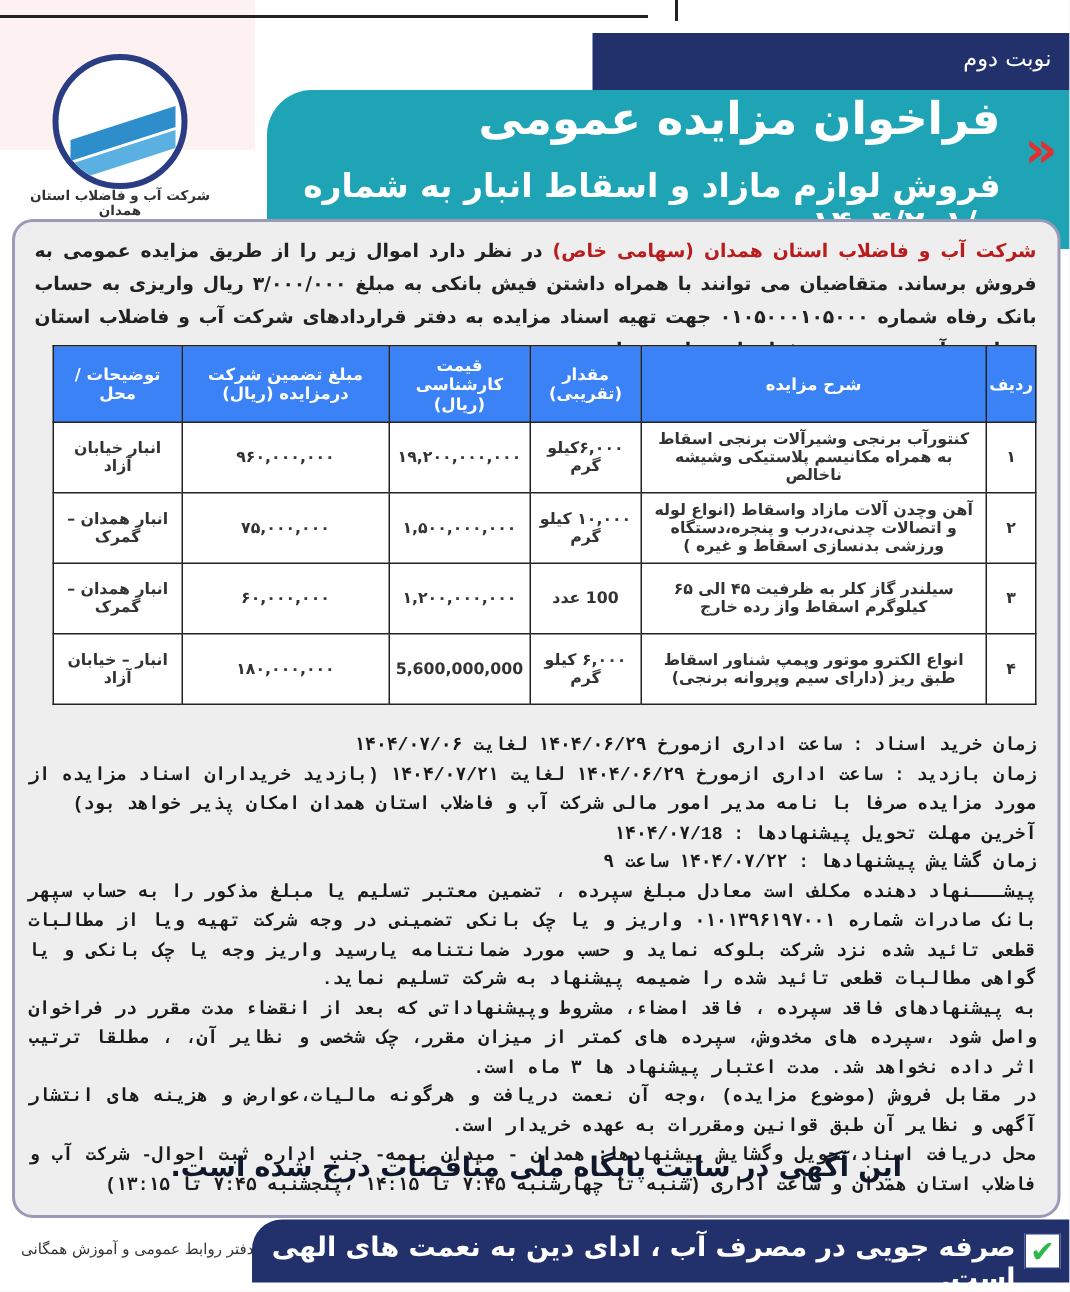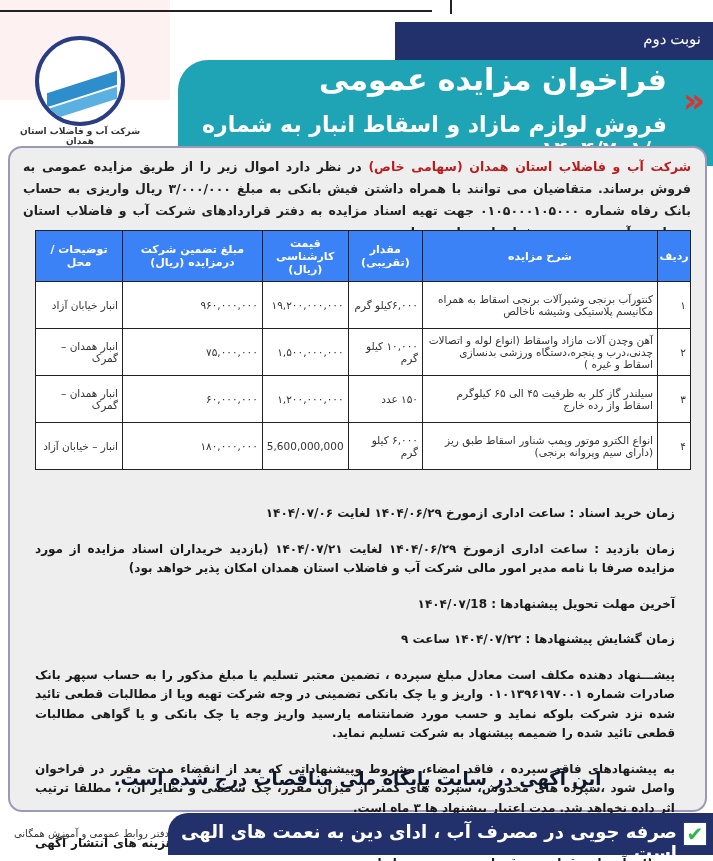--- a/index.html
+++ b/index.html
@@ -1,38 +1,38 @@
 <!DOCTYPE html>
 <html><head>
 <meta charset="utf-8">
 <style>
   html, body { margin:0; padding:0; }
   body { width:713px; height:861px; background:#ffffff; font-family:"DejaVu Sans", sans-serif; position:relative; overflow:hidden; direction:rtl; }
   .topline { position:absolute; left:0; top:10px; width:432px; height:2px; background:#222; }
   .topvline { position:absolute; left:450px; top:0; width:2px; height:14px; background:#222; }
   .wm-red { position:absolute; left:0; top:0; width:170px; height:100px; background:#fde7ea; opacity:.6; }
   .header { position:absolute; left:0; top:22px; width:713px; height:122px; }
-  .nobat-bar { position:absolute; left:395px; top:0; width:318px; height:38px; background:#22306b;font-family:Liberation Serif, serif; }
+  .nobat-bar { position:absolute; left:395px; top:0; width:318px; height:38px; background:#22306b; }
   .nobat { position:absolute; right:12px; top:8px; color:#fff; font-size:15px; }
   .teal { position:absolute; left:178px; top:38px; width:535px; height:106px; background:#1ea4b5; border-top-left-radius:30px; }
   .title-main { position:absolute; right:46px; top:2px; color:#fff; font-size:30px; font-weight:bold; }
   .title-sub { position:absolute; right:46px; top:52px; color:#fff; font-size:22px; font-weight:bold; }
   .chev { position:absolute; right:8px; top:20px; color:#e03030; font-size:34px; font-weight:bold; }
   .logo { position:absolute; left:35px; top:14px; width:82px; height:82px; border-radius:50%; border:4px solid #2a3d84; background:#fff; overflow:hidden; }
   .logo .w1 { position:absolute; left:8px; top:42px; width:70px; height:14px; background:#2d8ecb; transform:skewY(-18deg); }
   .logo .w2 { position:absolute; left:8px; top:58px; width:70px; height:12px; background:#5ab0e0; transform:skewY(-18deg); }
   .logo-text { position:absolute; left:20px; top:104px; width:120px; font-size:9px; color:#333; text-align:center; font-weight:bold; }
   .box { position:absolute; left:8px; top:146px; width:695px; height:662px; background:#eeeeee; border:2px solid #9a9ab8; border-radius:14px; }
   .intro { position:absolute; right:14px; top:8px; width:668px; font-size:12.5px; line-height:22px; font-weight:bold; color:#222; text-align:justify; }
   .intro .red { color:#b91c1c; }
   table.tbl { position:absolute; left:25px; top:82px; width:656px; border-collapse:collapse; background:#fff; font-size:10.5px; }
   .tbl th { background:#3b82f6; color:#fff; font-weight:bold; border:1px solid #222; height:48px; font-size:11px; }
-  .tbl td { border:1px solid #222; color:#333; height:46px; padding:0 4px; }
+  .tbl td { border:1px solid #222; text-align:center; color:#333; height:46px; padding:0 4px;font-weight:bold; }
   .notes { position:absolute; right:14px; top:340px; width:672px; font-size:12px; line-height:19.5px; font-weight:bold; color:#1a1a1a; text-align:justify; }
-  .notes p { margin:16px; }
+  .notes p { margin:0;font-family:Liberation Mono, monospace; }
   .published { position:absolute; left:0; right:0; top:620px; text-align:center; font-size:18px; font-weight:bold; color:#0f172a; }
   .footer { position:absolute; left:0; top:808px; width:713px; height:53px; }
   .foot-bar { position:absolute; right:0; top:5px; width:545px; height:42px; background:#22306b; border-top-left-radius:20px; }
   .foot-text { position:absolute; right:36px; top:8px; color:#fff; font-size:18px; font-weight:bold; }
   .check { position:absolute; right:6px; top:9px; width:22px; height:22px; background:#fff; border:1px solid #2a3d84; color:#2fb84a; font-size:20px; line-height:22px; text-align:center; font-weight:bold; }
   .foot-dept { position:absolute; left:14px; top:20px; font-size:10px; color:#333; font-weight:normal;text-align:right; }
 </style>
 </head>
 <body>
 
@@ -93,21 +93,21 @@
         <td>۲</td>
         <td>آهن وچدن آلات مازاد واسقاط (انواع لوله و اتصالات چدنی،درب و پنجره،دستگاه ورزشی بدنسازی اسقاط و غیره )</td>
         <td>۱۰,۰۰۰ کیلو گرم</td>
         <td>۱,۵۰۰,۰۰۰,۰۰۰</td>
         <td>۷۵,۰۰۰,۰۰۰</td>
         <td>انبار همدان –گمرک</td>
       </tr>
       <tr>
         <td>۳</td>
         <td>سیلندر گاز کلر به ظرفیت ۴۵ الی ۶۵ کیلوگرم اسقاط واز رده خارج</td>
-        <td>۱۵۰ عدد</td>
+        <td>100 عدد</td>
         <td>۱,۲۰۰,۰۰۰,۰۰۰</td>
         <td>۶۰,۰۰۰,۰۰۰</td>
         <td>انبار همدان –گمرک</td>
       </tr>
       <tr>
         <td>۴</td>
         <td>انواع الکترو موتور وپمپ شناور اسقاط طبق ریز (دارای سیم وپروانه برنجی)</td>
         <td>۶,۰۰۰ کیلو گرم</td>
         <td>5,600,000,000</td>
         <td>۱۸۰,۰۰۰,۰۰۰</td>

